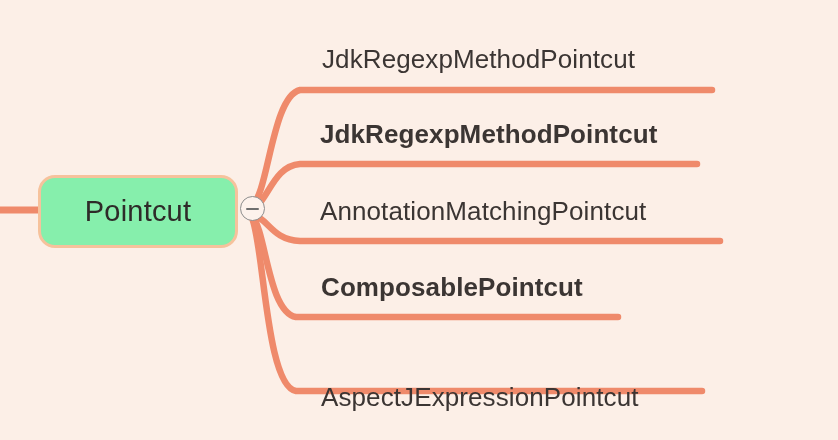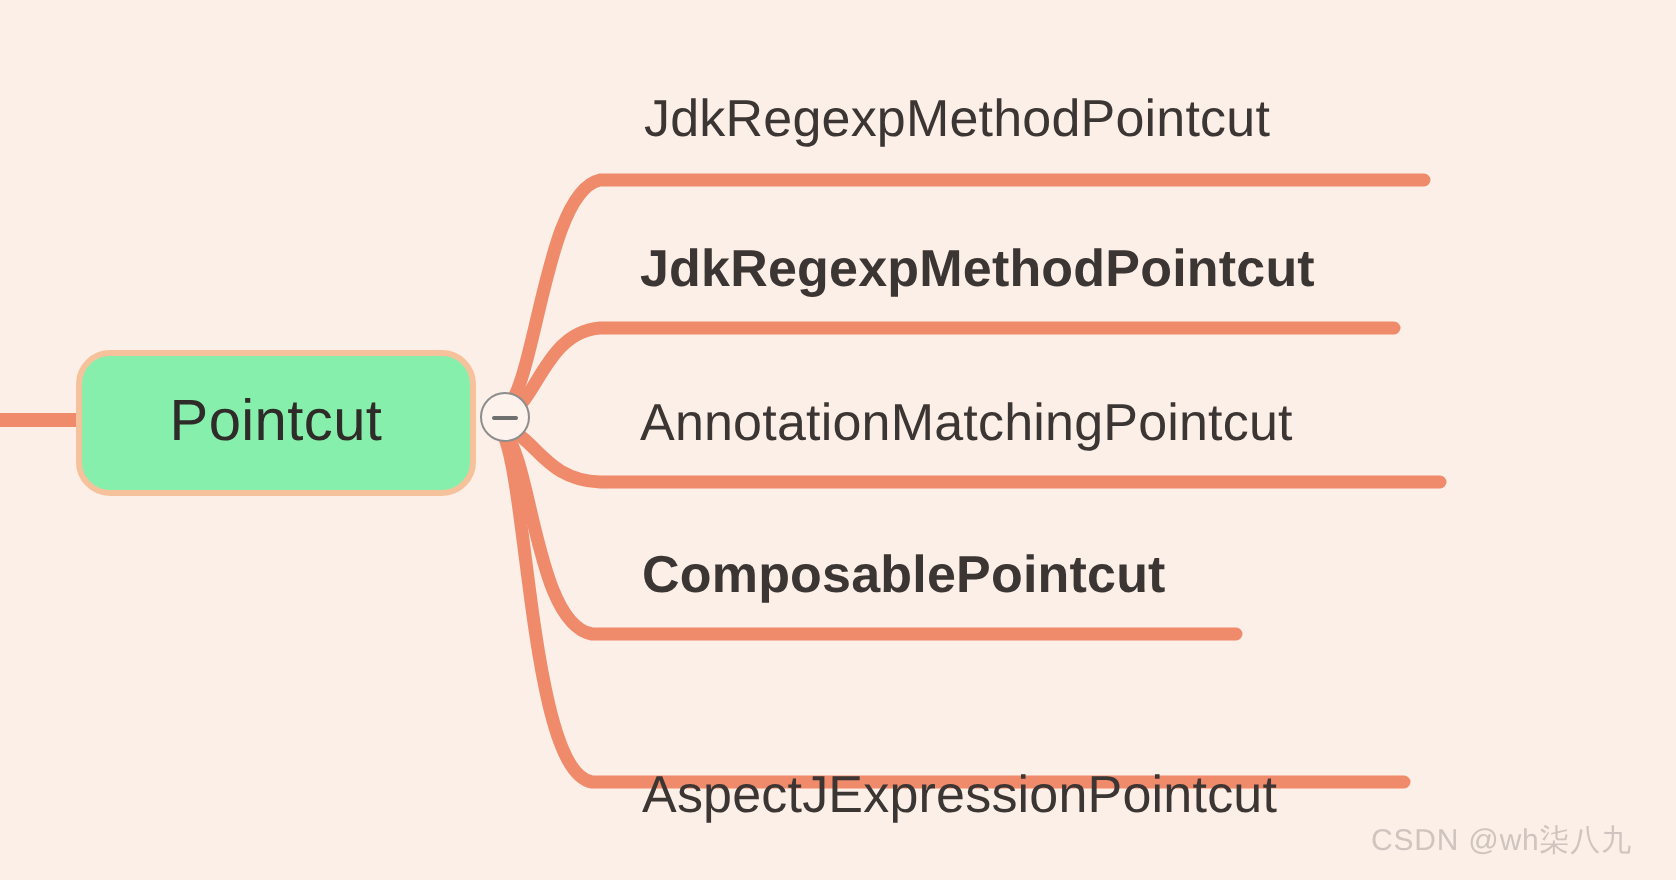--- a/index.html
+++ b/index.html
@@ -123,15 +123,14 @@
   <div class="collapse-toggle">
     <span class="minus"></span>
   </div>
 
   <div class="leaf-label leaf-1">JdkRegexpMethodPointcut</div>
   <div class="leaf-label leaf-2">JdkRegexpMethodPointcut</div>
   <div class="leaf-label leaf-3">AnnotationMatchingPointcut</div>
   <div class="leaf-label leaf-4">ComposablePointcut</div>
   <div class="leaf-label leaf-5">AspectJExpressionPointcut</div>
 
-  <div class="watermark">CSDN @wh柒八九</div>
 
 </div>
 
 </body></html>

